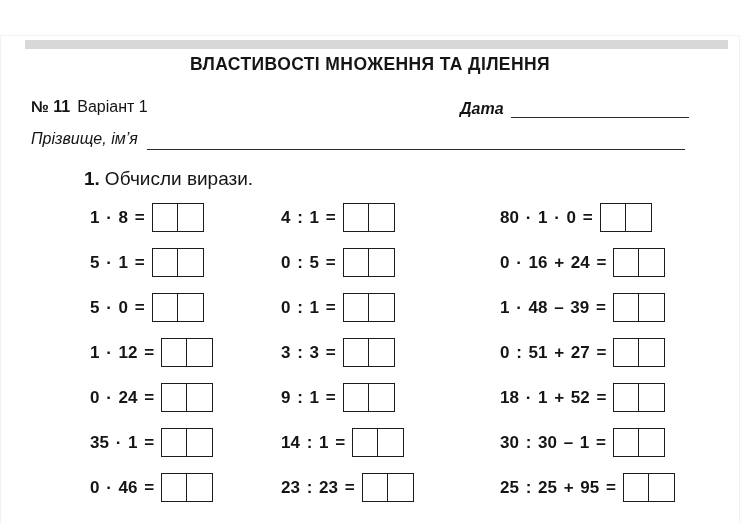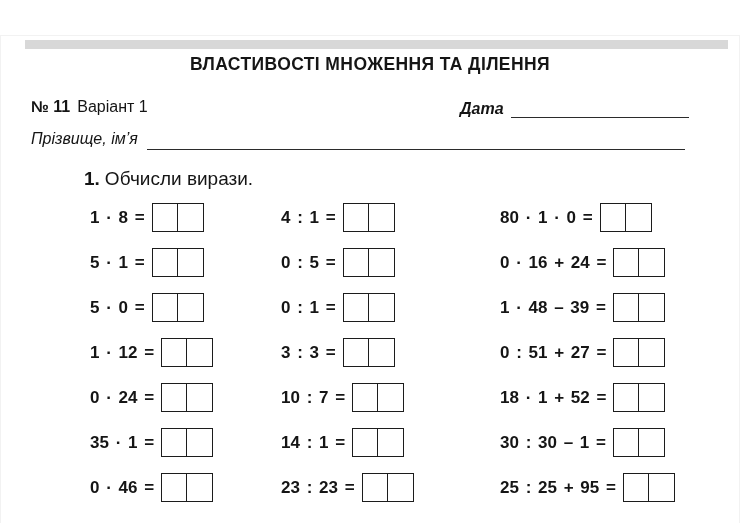--- a/index.html
+++ b/index.html
@@ -153,21 +153,21 @@
         </span>
     </div>
     <div class="row">
       <span class="expr">3 : 3 =</span>
       <span class="boxes">
           <span class="cell"></span>
           <span class="cell"></span>
         </span>
     </div>
     <div class="row">
-      <span class="expr">10 : 7 =</span>
+      <span class="expr">9 : 1 =</span>
       <span class="boxes">
           <span class="cell"></span>
           <span class="cell"></span>
         </span>
     </div>
     <div class="row">
       <span class="expr">14 : 1 =</span>
       <span class="boxes">
           <span class="cell"></span>
           <span class="cell"></span>

